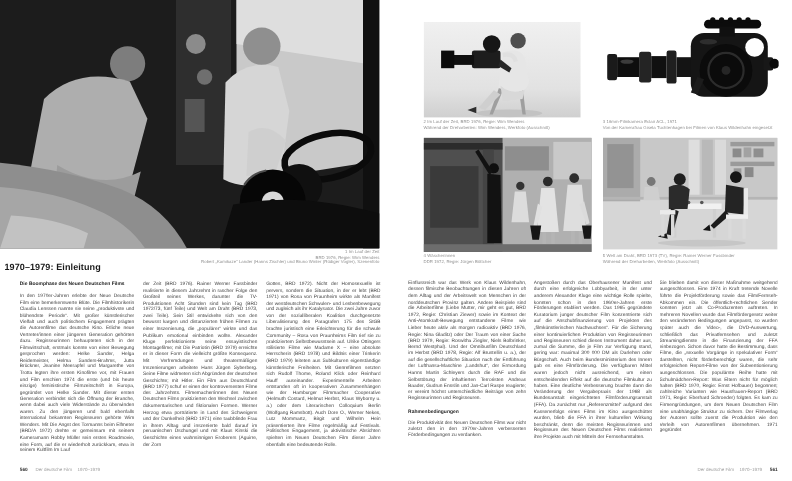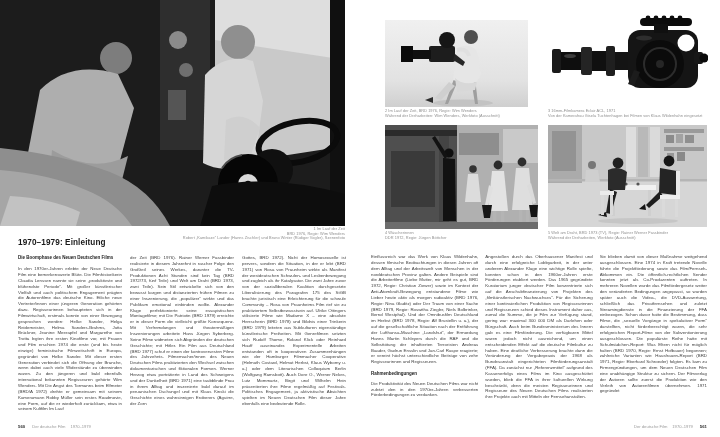--- a/index.html
+++ b/index.html
@@ -12,21 +12,21 @@
   .ph2{left:385px;top:20px;width:143px;height:87px;}
   .ph3{left:548px;top:12px;width:160px;height:93px;}
   .ph4{left:385px;top:125px;width:153px;height:104px;}
   .ph5{left:548px;top:125px;width:159px;height:102px;}
   .cap{position:absolute;font-size:3.9px;line-height:4.7px;color:#8f8f8f;letter-spacing:0.05px;}
   .cap1{right:375px;top:227px;width:230px;text-align:right;}
   .cap2{left:385px;top:109px;width:150px;}
   .cap3{left:548px;top:109px;width:160px;}
   .cap4{left:385px;top:231px;width:150px;}
   .cap5{left:548px;top:231px;width:160px;}
-  .heading{position:absolute;left:18px;top:238px;margin:0;font-size:8.2px;line-height:9px;font-weight:bold;color:#181818;letter-spacing:0.1px;}
+  .heading{position:absolute;left:4px;top:238px;margin:0;font-size:8.2px;line-height:9px;font-weight:bold;color:#181818;letter-spacing:0.1px;}
   .cols{position:absolute;display:flex;}
   .cols-left{left:18px;top:255px;width:328px;height:165px;gap:8px;}
   .cols-right{left:371px;top:254px;width:336px;height:166px;gap:7px;}
   .col{flex:1 1 0;height:100%;overflow:hidden;font-size:4.4px;line-height:5.85px;color:#414141;text-align:justify;hyphens:auto;overflow-wrap:break-word;}
   .colsub{font-weight:bold;font-size:4.5px;color:#1b1b1b;margin:0 0 5.3px 0;text-align:left;}
   .colsub2{font-weight:bold;font-size:4.5px;color:#1b1b1b;margin:5.6px 0 4.2px 0;text-align:left;}
   .col p{margin:0;display:inline;}
   .pblock{margin:0;}
   .footer{position:absolute;top:424px;font-size:4.1px;line-height:5px;color:#9a9a9a;}
   .footer-left{left:18px;}

